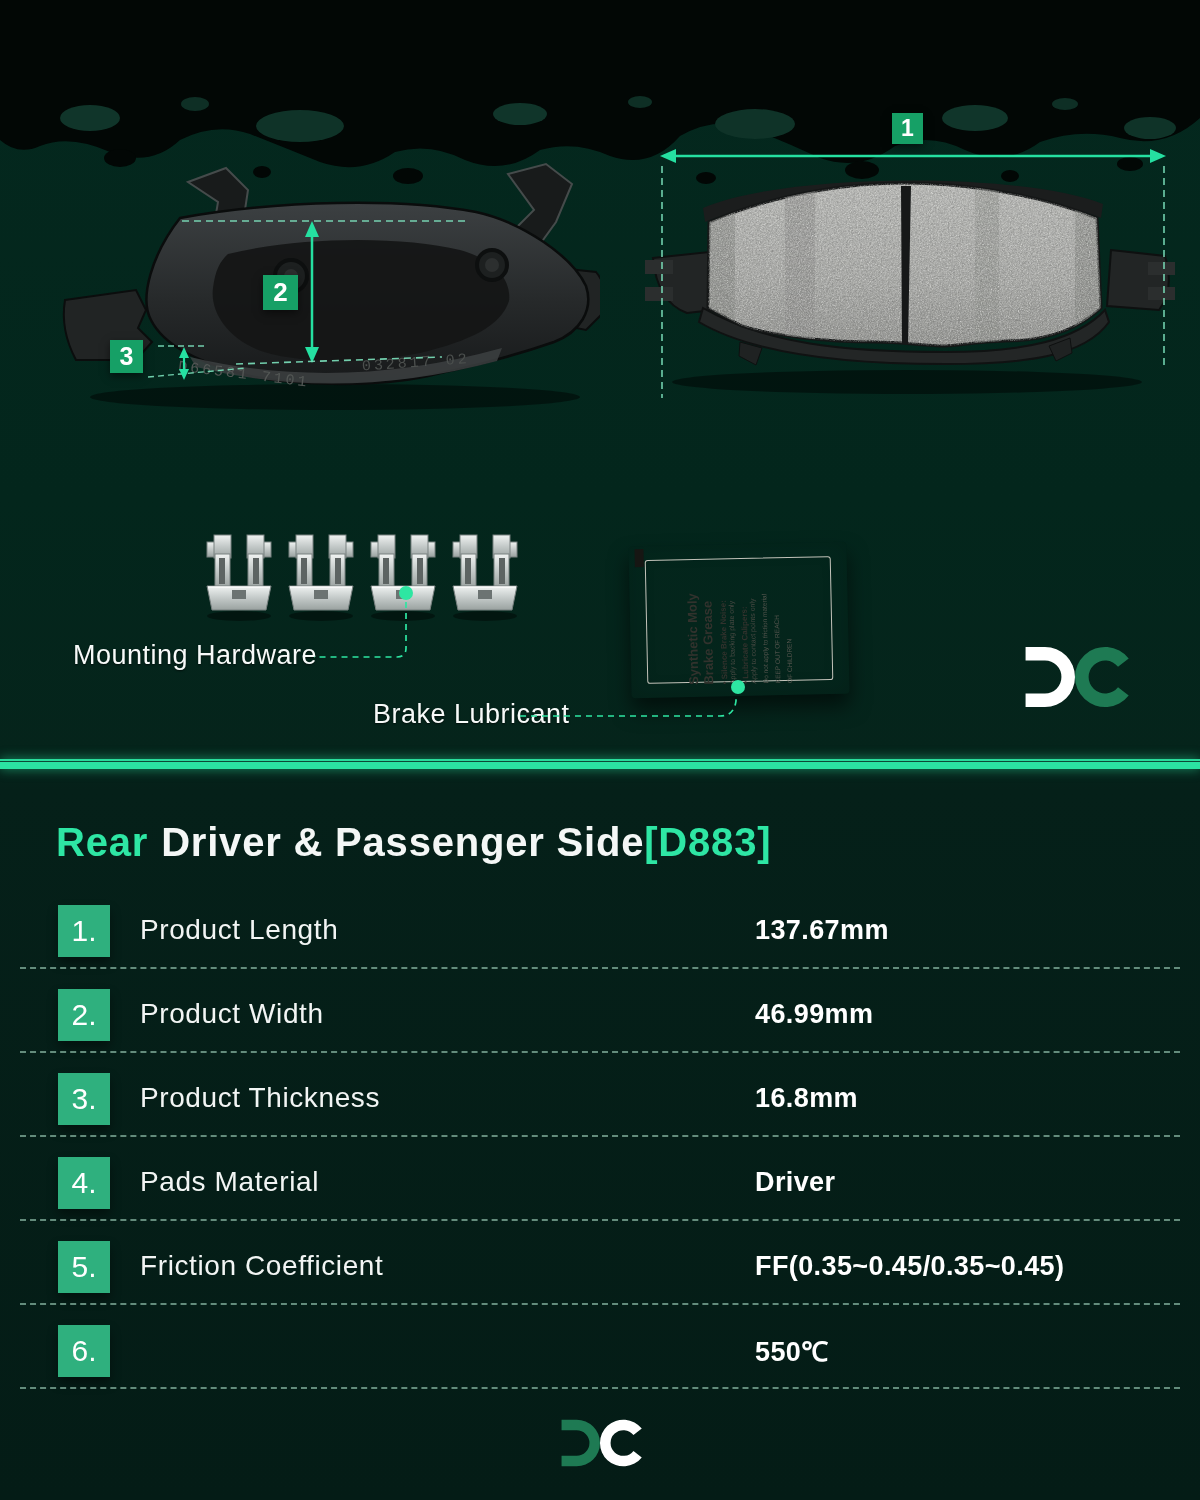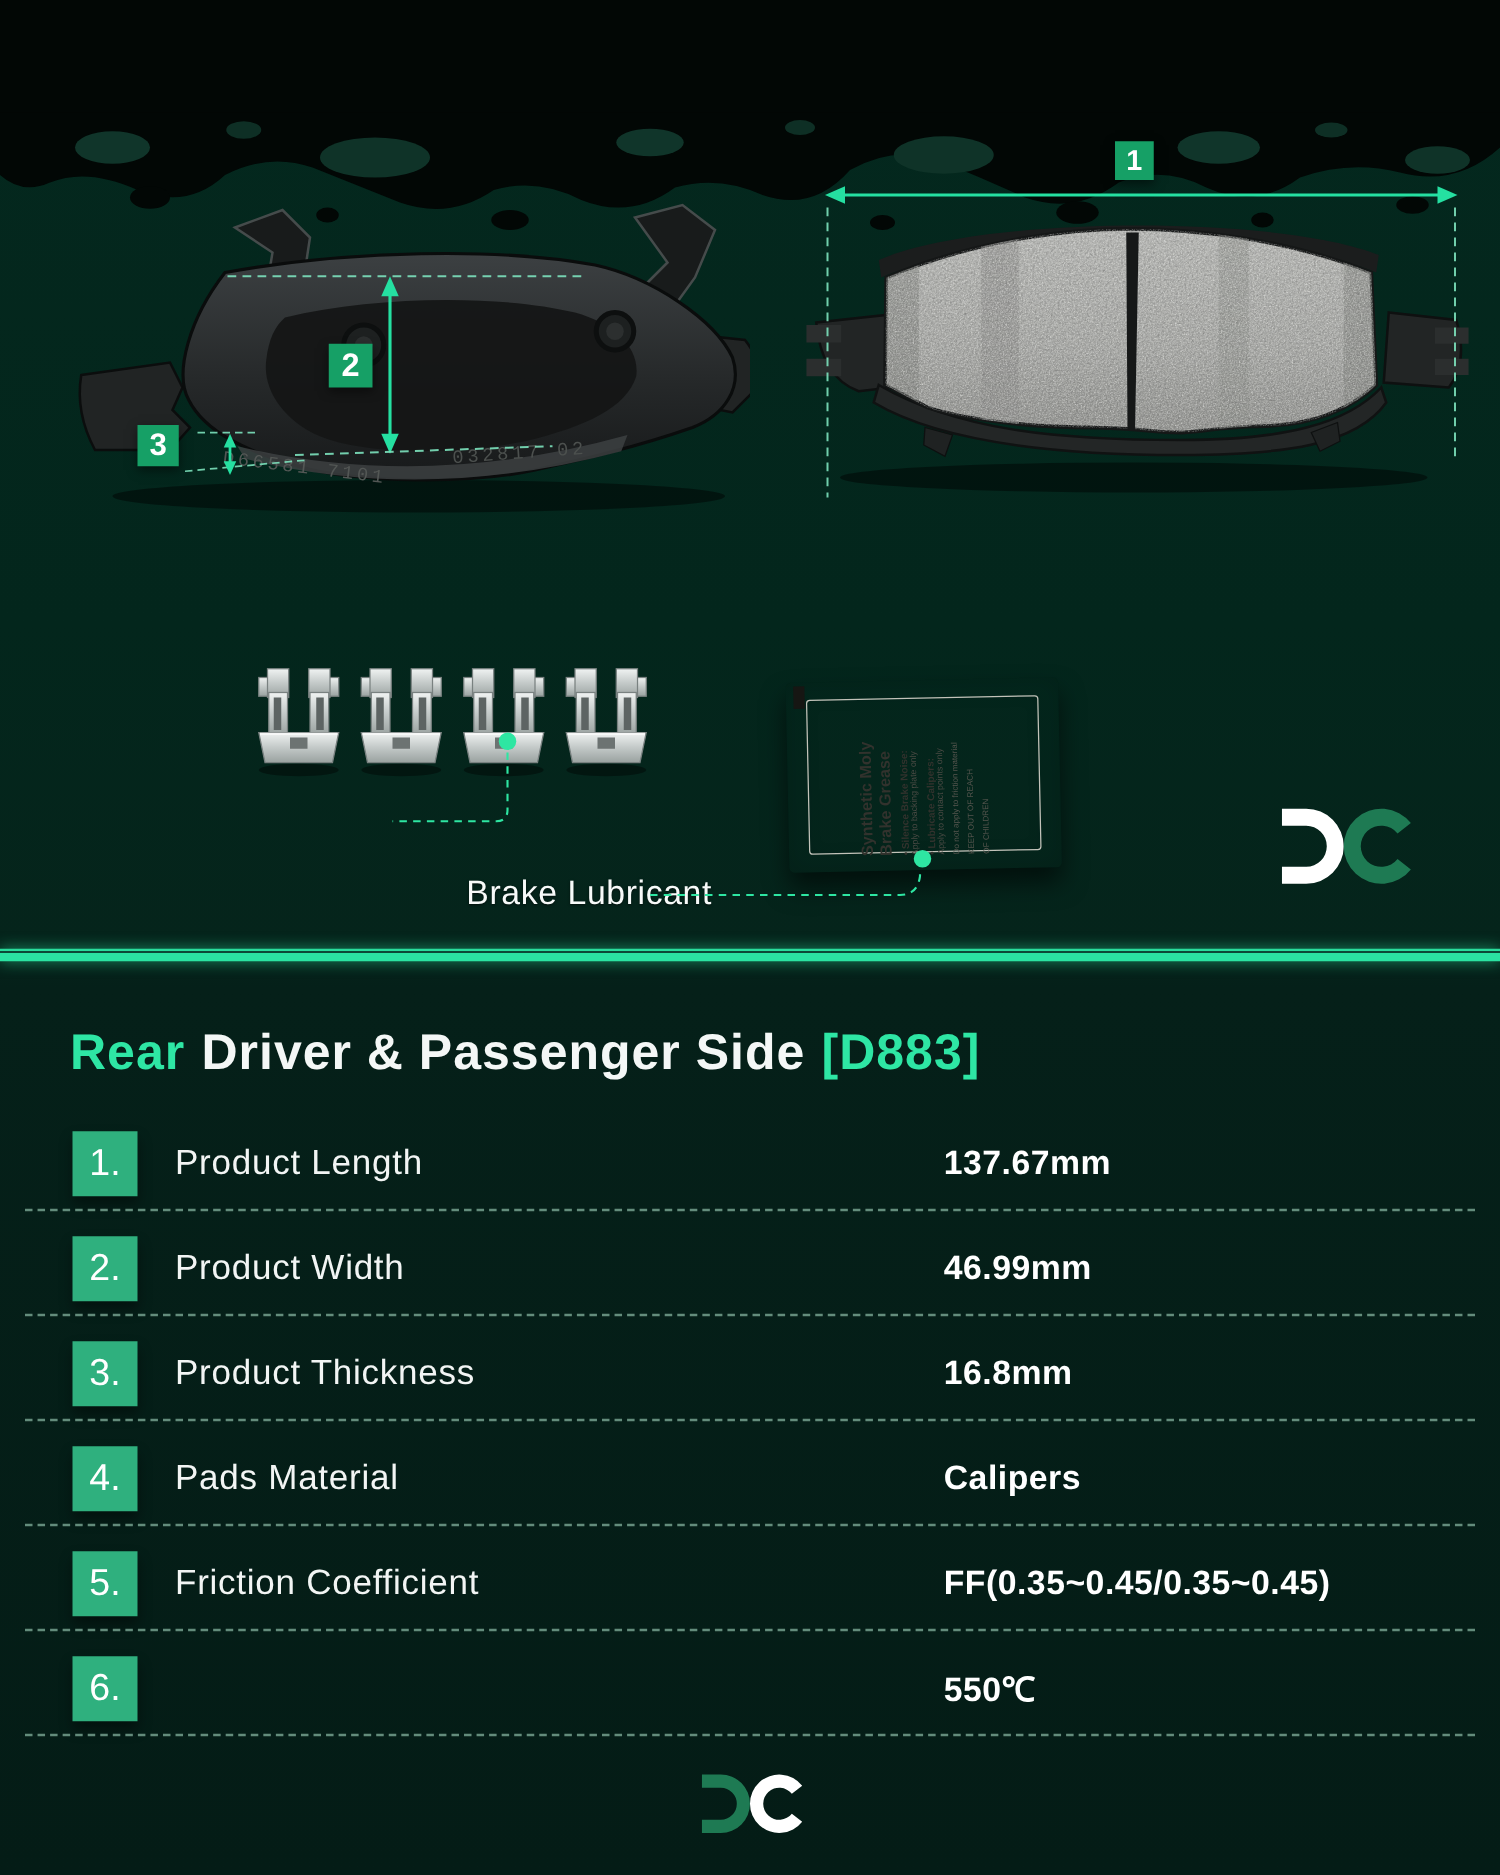--- a/index.html
+++ b/index.html
@@ -57,21 +57,21 @@
   .logo-bottom { position:absolute; left:551px; top:1413px; }
   
   .divider {
     position:absolute; left:0; top:759px; width:1200px; height:10px;
     background:linear-gradient(180deg,#29dc9c 0 2px,#0c4a37 2px 3.5px,#2be3a2 3.5px 10px);
     box-shadow:0 0 12px rgba(44,226,161,.55);
   }
   
   .sec-title { position:absolute; left:56px; top:820px; font-size:40px; font-weight:800; letter-spacing:.8px; white-space:nowrap; }
   .sec-title .hl   { color:#2ee6a4; margin-right:13px;margin-top:23px; }
-  .sec-title .main { color:#f4f7f6; margin-right:13px; }
+  .sec-title .main { color:#f4f7f6; }
   .sec-title .code { color:#2ee6a4; }
   .spec-row { position:absolute; left:0; width:1200px; height:52px; }
   .num-badge {
     position:absolute; left:58px; top:0; width:52px; height:52px;
     background:#2fb07e; color:#fff; font-size:30px; line-height:52px; text-align:center;
     box-shadow:0 6px 10px rgba(0,0,0,.4);
   }
   .row-label { position:absolute; left:140px; top:50%; transform:translateY(-52%);
                color:#f2f5f4; font-size:28px; font-weight:400; letter-spacing:.6px; }
   .row-value { position:absolute; left:755px; top:50%; transform:translateY(-52%);
@@ -223,20 +223,21 @@
       <div class="pk-b">• Silence Brake Noise:</div>
       <div class="pk-s">Apply to backing plate only</div>
       <div class="pk-b">• Lubricate Calipers:</div>
       <div class="pk-s">Apply to contact points only</div>
       <div class="pk-t">Do not apply to friction material</div>
       <div class="pk-t">KEEP OUT OF REACH</div>
       <div class="pk-t">OF CHILDREN</div>
     </div>
   </div>
 
+  <div class="callout cl-mh">Mounting Hardware</div>
   <div class="callout cl-bl">Brake Lubricant</div>
 
   <div class="dim-badge b1">1</div>
   <div class="dim-badge b2">2</div>
   <div class="dim-badge b3">3</div>
 
   <svg class="anno" width="1200" height="780" viewBox="0 0 1200 780">
 
     <line x1="664" y1="156" x2="1162" y2="156" stroke="#25e0a1" stroke-width="2.5"></line>
     <polygon points="660,156 676,149 676,163" fill="#25e0a1"></polygon>
@@ -291,21 +292,21 @@
   <div class="spec-row" style="top:1073px">
     <div class="num-badge">3.</div>
     <div class="row-label">Product Thickness</div>
     <div class="row-value">16.8mm</div>
   </div>
   <div class="sep" style="top:1135px"></div>
 
   <div class="spec-row" style="top:1157px">
     <div class="num-badge">4.</div>
     <div class="row-label">Pads Material</div>
-    <div class="row-value">Calipers</div>
+    <div class="row-value">Driver</div>
   </div>
   <div class="sep" style="top:1219px"></div>
 
   <div class="spec-row" style="top:1241px">
     <div class="num-badge">5.</div>
     <div class="row-label">Friction Coefficient</div>
     <div class="row-value">FF(0.35~0.45/0.35~0.45)</div>
   </div>
   <div class="sep" style="top:1303px"></div>
 

